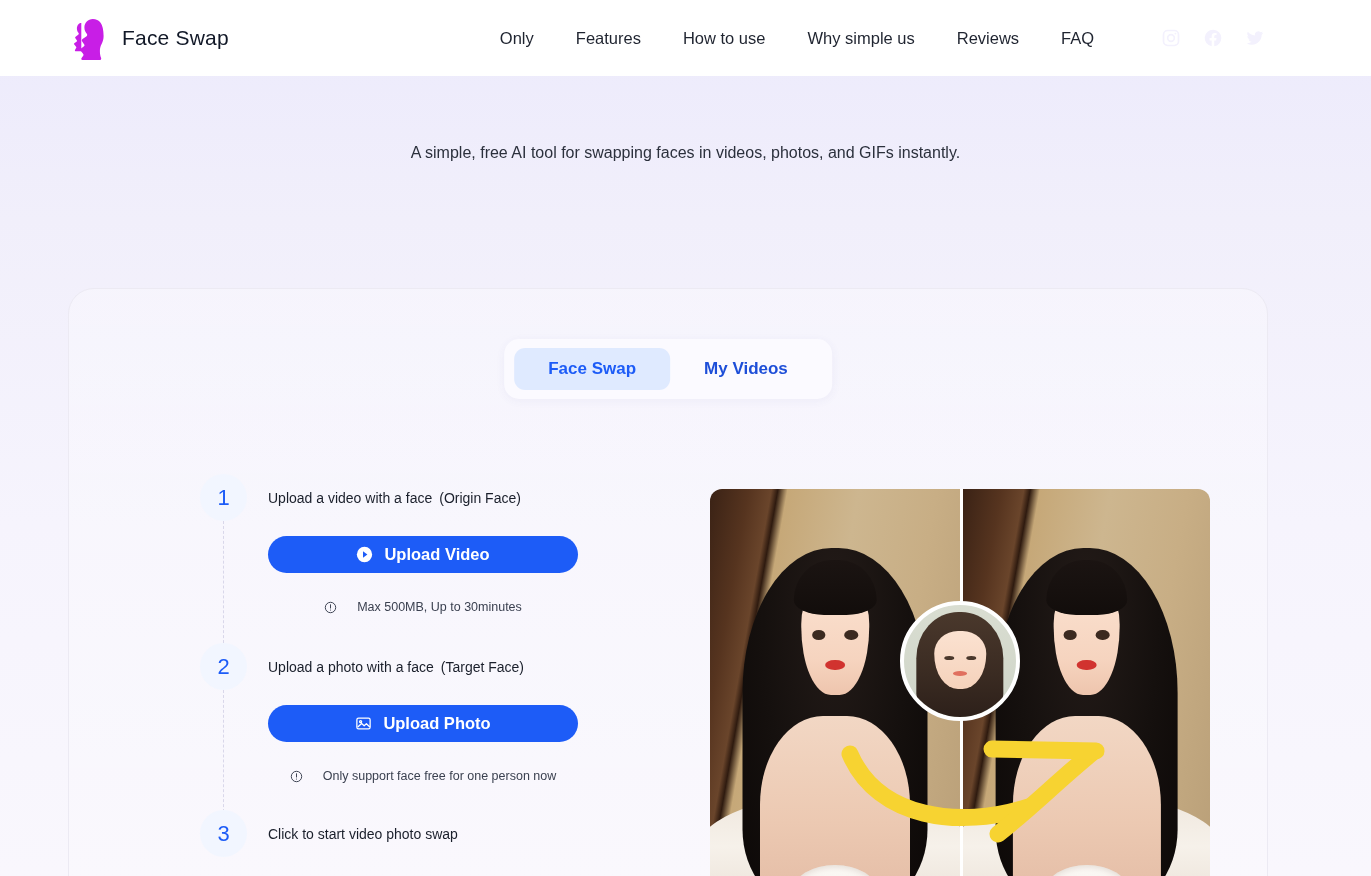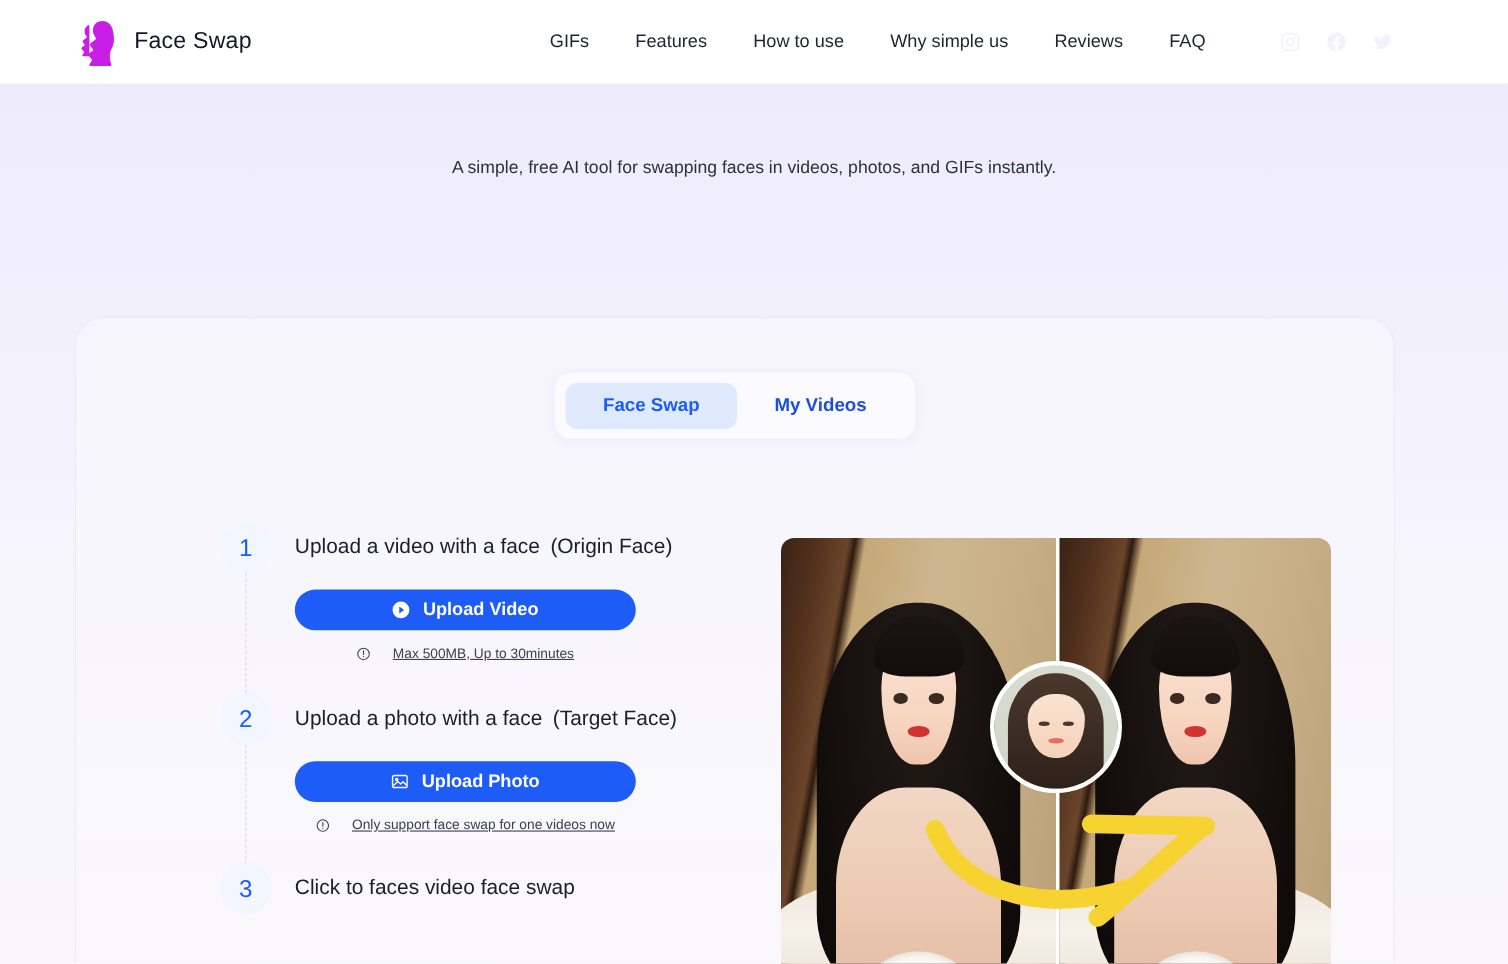--- a/index.html
+++ b/index.html
@@ -129,21 +129,21 @@
     align-items: center;
     justify-content: center;
   }
   .step-line {
     position: absolute;
     left: 23px; top: 34px;
     width: 0; height: 100%;
     border-left: 1px dashed #d9d7ea;
   }
   .step-title {
-    font-size: 19px;
+    font-size: 14px;
     color: #1a1f2b;
     white-space: nowrap;
     line-height: 22px;
   }
   .upload-btn {
     margin-top: 27px;
     width: 310px;
     height: 37px;
     background: #1d5cf7;
     border: none;
@@ -153,29 +153,28 @@
     font-weight: 700;
     display: flex;
     align-items: center;
     justify-content: center;
     gap: 11px;
     cursor: pointer;
     font-family: "Liberation Sans", sans-serif;
   }
   .upload-btn svg { display: block; }
   .hint {
-    margin-top: 14px;
+    margin-top: 27px;
     width: 310px;
     display: flex;
     align-items: center;
     justify-content: center;
     gap: 20px;
     font-size: 12.5px;
     color: #3b4150;
-    text-decoration: underline;
   }
   .hint svg { display: block; flex: none; }
   .step-2 { margin-top: 42px; }
   .step-3 { margin-top: 40px; }
 
   
   .demo {
     position: absolute;
     left: 641px;
     top: 200px;
@@ -264,21 +263,21 @@
         <g fill="#c81ee6">
           <path d="M14.5 6.5c-3.2 0-5.6 2.6-5.6 6 0 2 .7 3.3 1.5 4.3.6.8.5 1.4-.2 1.9l-2.3 1.7c-.8.6-1 1.2-.5 1.9l1.4 2c.4.6.3 1-.3 1.4l-1.9 1.3c-.7.5-.8 1-.3 1.6l1.6 1.9c.5.6.6 1 .2 1.6l-1 1.6c-.5.8-.2 1.5.8 1.5h5.4V6.5z"></path>
           <path d="M24.8 3c-4.8 0-8.4 3.7-8.4 8.6 0 2.7 1 4.6 2.2 6 .9 1 .8 2-.3 2.8l-3.4 2.4c-1.2.9-1.5 1.8-.7 2.8l2 2.9c.6.8.4 1.5-.5 2l-2.7 1.9c-1 .7-1.1 1.5-.4 2.3l2.3 2.7c.7.8.8 1.5.3 2.3l-1.6 2.4c-.7 1.1-.2 2 1.1 2h16.9c1.3 0 1.9-.8 1.5-2-.8-2.4-1.2-4.5-1.2-7.2 0-2.6.5-4.4 1.6-6.6 1.4-2.8 2.1-5.2 2.1-8.2C35.6 7.4 31.2 3 24.8 3z"></path>
         </g>
       </svg>
     </span>
     <span class="brand-name">Face Swap</span>
   </div>
 
   <nav class="nav">
-    <span class="nav-item">GIFs</span>
+    <span class="nav-item">Only</span>
     <span class="nav-item">Features</span>
     <span class="nav-item">How to use</span>
     <span class="nav-item">Why simple us</span>
     <span class="nav-item">Reviews</span>
     <span class="nav-item">FAQ</span>
   </nav>
 
   <div class="socials">
     <span class="social-icon">
       <svg viewBox="0 0 24 24" width="20" height="20" fill="none" stroke="#f3f1fd" stroke-width="2">
@@ -353,27 +352,27 @@
         <span>Upload Photo</span>
       </button>
       <div class="hint">
         <span>
           <svg viewBox="0 0 16 16" width="13" height="13" fill="none" stroke="#3b4150" stroke-width="1.2">
             <circle cx="8" cy="8" r="6.4"></circle>
             <path d="M8 4.6v4.1" stroke-linecap="round"></path>
             <circle cx="8" cy="11.1" r=".7" fill="#3b4150" stroke="none"></circle>
           </svg>
         </span>
-        <span>Only support face swap for one videos now</span>
+        <span>Only support face free for one person now</span>
       </div>
     </div>
 
     <div class="step step-3">
       <div class="step-num">3</div>
-      <div class="step-title">Click to faces video face swap</div>
+      <div class="step-title">Click to start video photo swap</div>
     </div>
   </div>
 
   <div class="demo">
 
     <div class="half left">
       <div class="bed"></div>
       <div class="hair"></div>
       <div class="body">
         <div class="bra"></div>

